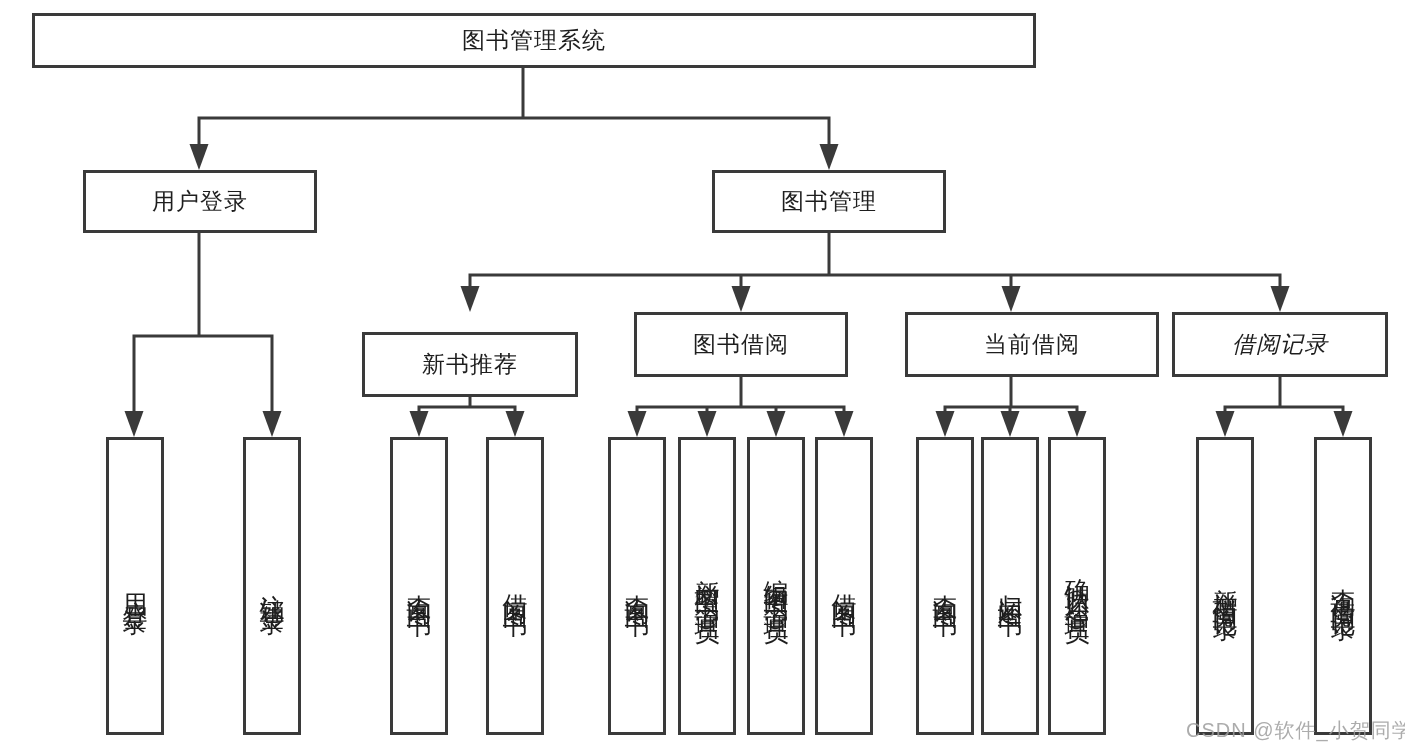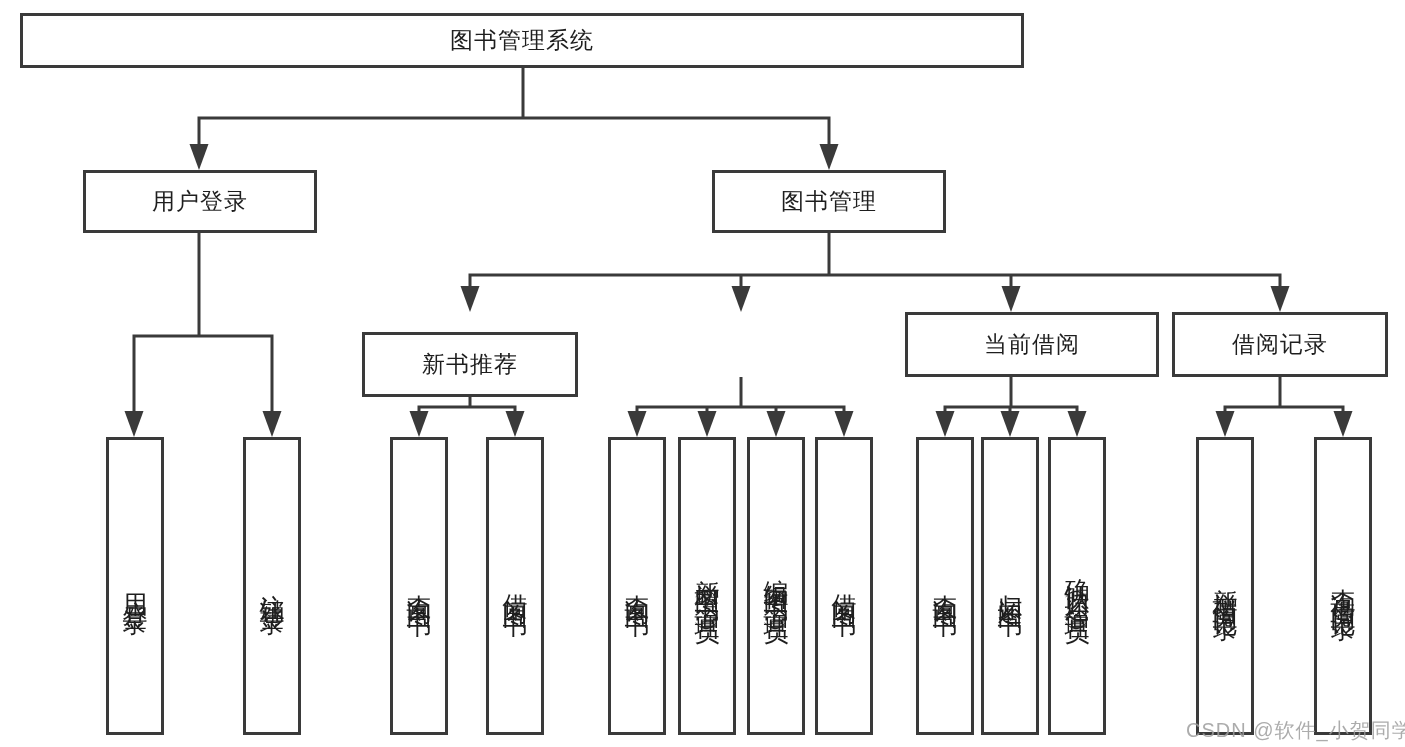--- a/index.html
+++ b/index.html
@@ -30,21 +30,21 @@
     display: flex;
     align-items: center;
     justify-content: center;
     color: #1e1e1e;
   }
   .node-h {
     font-size: 23px;
     letter-spacing: 1px;
     white-space: nowrap;
   }
-  .node-root { left: 20px; top: 13px; width: 1004px; height: 55px; }
+  .node-root { left: 32px; top: 13px; width: 1004px; height: 55px; }
   .node-l2   { top: 170px; width: 234px; height: 63px; }
   .node-l3   { top: 312px; height: 65px; }
   .node-leaf {
     top: 437px;
     width: 58px;
     height: 298px;
     font-size: 25px;
   }
   .vtext {
     writing-mode: vertical-rl;
@@ -123,24 +123,27 @@
   <div class="node node-h node-l2" style="left:83px;">
     <span>用户登录</span>
   </div>
   <div class="node node-h node-l2" style="left:712px;font-family:Liberation Mono, monospace;">
     <span>图书管理</span>
   </div>
 
   <div class="node node-h node-l3" style="left:362px;width:216px;margin-top:20px;">
     <span>新书推荐</span>
   </div>
+  <div class="node node-h node-l3" style="left:634px;width:214px;">
+    <span>图书借阅</span>
+  </div>
   <div class="node node-h node-l3" style="left:905px;width:254px;">
     <span>当前借阅</span>
   </div>
-  <div class="node node-h node-l3" style="left:1172px;width:216px;">
+  <div class="node node-h node-l3" style="left:1172px;width:216px;font-style:italic;">
     <span>借阅记录</span>
   </div>
 
   <div class="node node-leaf" style="left:106px;">
     <span class="vtext">用户登录</span>
   </div>
   <div class="node node-leaf" style="left:243px;">
     <span class="vtext">注销登录</span>
   </div>
 

